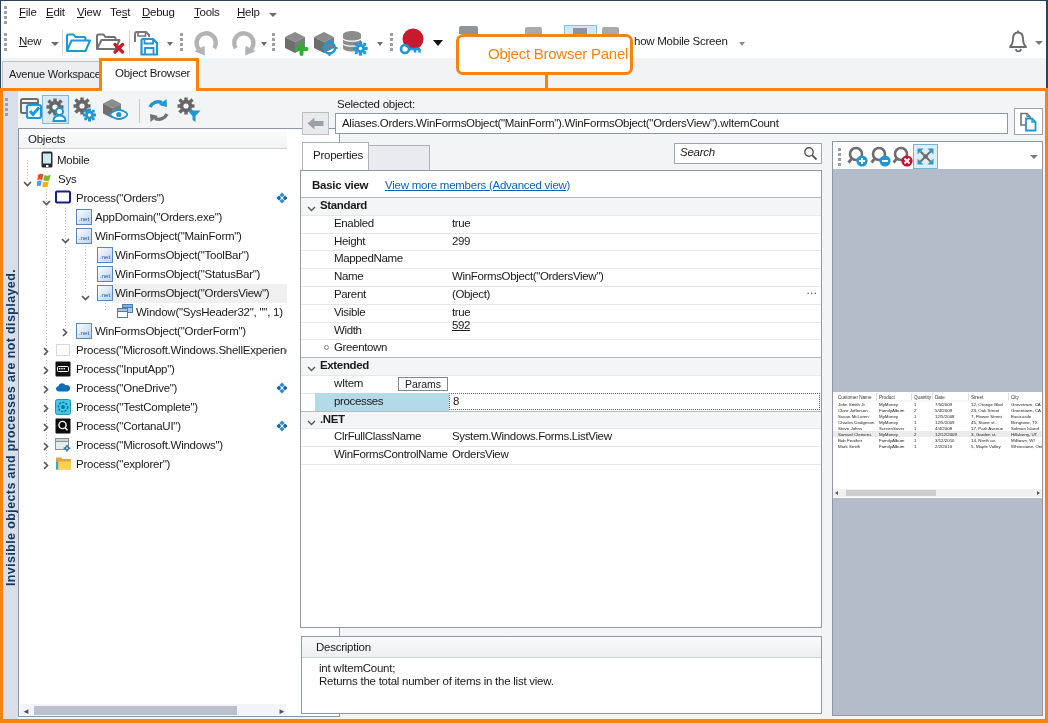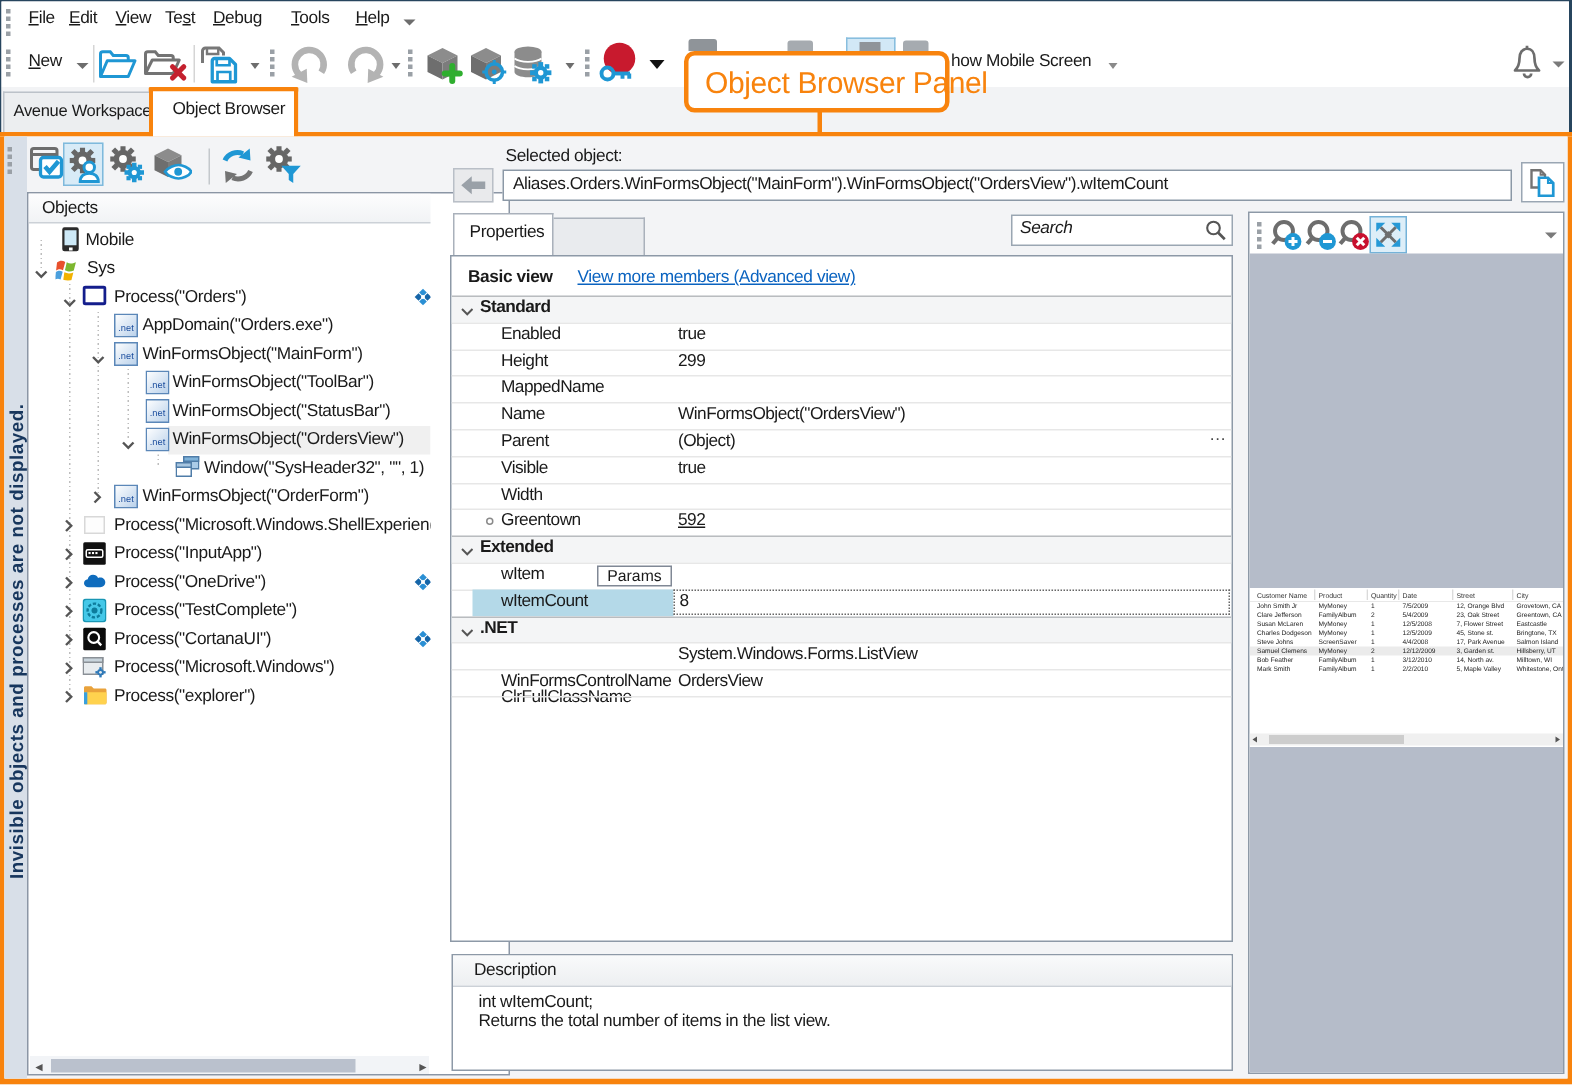--- a/index.html
+++ b/index.html
@@ -534,44 +534,44 @@
 <div class="txt" style="left:151px;top:73.2px;">WinFormsObject("OrdersView")</div>
 <div class="abs" style="left:0;top:89.0px;width:520px;height:17.8px;border-top:1px solid #e7e7e7;"></div>
 <div class="txt" style="left:33px;top:91.0px;">Parent</div>
 <div class="txt" style="left:151px;top:91.0px;">(Object)</div>
 <div class="txt" style="left:505px;top:87.0px;color:#444;">…</div>
 <div class="abs" style="left:0;top:106.8px;width:520px;height:17.8px;border-top:1px solid #e7e7e7;"></div>
 <div class="txt" style="left:33px;top:108.8px;">Visible</div>
 <div class="txt" style="left:151px;top:108.8px;">true</div>
 <div class="abs" style="left:0;top:124.6px;width:520px;height:17.8px;border-top:1px solid #e7e7e7;"></div>
 <div class="txt" style="left:33px;top:126.6px;">Width</div>
-<div class="txt" style="left:151px;top:144px;text-decoration:underline;">592</div>
+<div class="txt" style="left:151px;top:122px;text-decoration:underline;">592</div>
 <div class="abs" style="left:0;top:142.4px;width:520px;height:17.8px;border-top:1px solid #e7e7e7;"></div>
 <div class="txt" style="left:33px;top:144.4px;">Greentown</div>
 <div class="abs" style="left:23px;top:148.4px;width:5px;height:5px;border:1px solid #8a8a8a;border-radius:50%;"></div>
 <div class="abs" style="left:0;top:160.2px;width:520px;height:17.8px;background:#f4f5f6;border-top:1px solid #b9bcbf;"></div>
 <div class="abs" style="left:6px;top:165.2px;"><svg width="9" height="6" viewBox="0 0 9 6">
           <path d="M1 1 L4.5 4.5 L8 1" fill="none" stroke="#555" stroke-width="1.3"></path>
         </svg></div>
 <div class="txt" style="left:19px;top:162.2px;font-weight:bold;">Extended</div>
 <div class="abs" style="left:0;top:178.0px;width:520px;height:17.8px;border-top:1px solid #e7e7e7;"></div>
 <div class="txt" style="left:33px;top:180.0px;">wItem</div>
 <div class="abs" style="left:97px;top:180.0px;width:50px;height:14px;background:#fff;border:1px solid #808895;font-size:10.5px;text-align:center;line-height:13px;">Params</div>
 <div class="abs" style="left:0;top:195.8px;width:520px;height:17.8px;border-top:1px solid #e7e7e7;"></div>
 <div class="abs" style="left:14px;top:195.8px;width:134px;height:17.8px;background:#b4d9e8;"></div>
-<div class="txt" style="left:33px;top:197.8px;">wItemCount</div>
+<div class="txt" style="left:33px;top:197.8px;">processes</div>
 <div class="abs" style="left:148px;top:195.8px;width:371px;height:17.0px;border:1px dotted #666;background:#fff;"></div>
 <div class="txt" style="left:152px;top:197.8px;">8</div>
 <div class="abs" style="left:0;top:213.6px;width:520px;height:17.8px;background:#f4f5f6;border-top:1px solid #b9bcbf;"></div>
 <div class="abs" style="left:6px;top:218.6px;"><svg width="9" height="6" viewBox="0 0 9 6">
           <path d="M1 1 L4.5 4.5 L8 1" fill="none" stroke="#555" stroke-width="1.3"></path>
         </svg></div>
 <div class="txt" style="left:19px;top:215.6px;font-weight:bold;">.NET</div>
 <div class="abs" style="left:0;top:231.4px;width:520px;height:17.8px;border-top:1px solid #e7e7e7;"></div>
-<div class="txt" style="left:33px;top:233.4px;margin-top:29px;">ClrFullClassName</div>
+<div class="txt" style="left:33px;top:233.4px;">ClrFullClassName</div>
 <div class="txt" style="left:151px;top:233.4px;">System.Windows.Forms.ListView</div>
 <div class="abs" style="left:0;top:249.2px;width:520px;height:17.8px;border-top:1px solid #e7e7e7;"></div>
 <div class="txt" style="left:33px;top:251.2px;">WinFormsControlName</div>
 <div class="txt" style="left:151px;top:251.2px;">OrdersView</div>
 <div class="abs" style="left:0;top:267.0px;width:520px;height:1px;background:#e7e7e7;"></div>
 </div>
 </div>
 
 <div class="abs" style="left:301px;top:636px;width:521px;height:78px;background:#fff;border:1px solid #8d99a7;">
   <div class="abs" style="left:0;top:0;width:519px;height:21px;background:linear-gradient(#f9fafb,#edeff1);border-bottom:1px solid #ccd1d7;"></div>
@@ -694,13 +694,13 @@
         <text x="178" y="55.6" font-family="Liberation Sans" font-size="4.4" fill="#222">Whitestone, Onta</text>
         <rect x="0" y="97" width="209" height="8" fill="#f0f0f0"></rect>
         <rect x="13" y="98" width="90" height="6" fill="#cdcdcd"></rect>
         <path d="M2 101 l3 -2 v4 z" fill="#555"></path>
         <path d="M207 101 l-3 -2 v4 z" fill="#555"></path>
       </svg></div>
 </div>
 
 <div class="abs" style="left:545px;top:74px;width:3px;height:15px;background:#f8830d;"></div>
 <div class="abs" style="left:456px;top:34px;width:177px;height:41px;background:#fff;border:3px solid #f8830d;border-radius:7px;"></div>
-<div class="txt" style="left:470px;top:45px;font-size:20px;color:#f8830d;">Object Browser Panel</div>
+<div class="txt" style="left:488px;top:45px;font-size:15px;color:#f8830d;">Object Browser Panel</div>
 
 </body></html>

